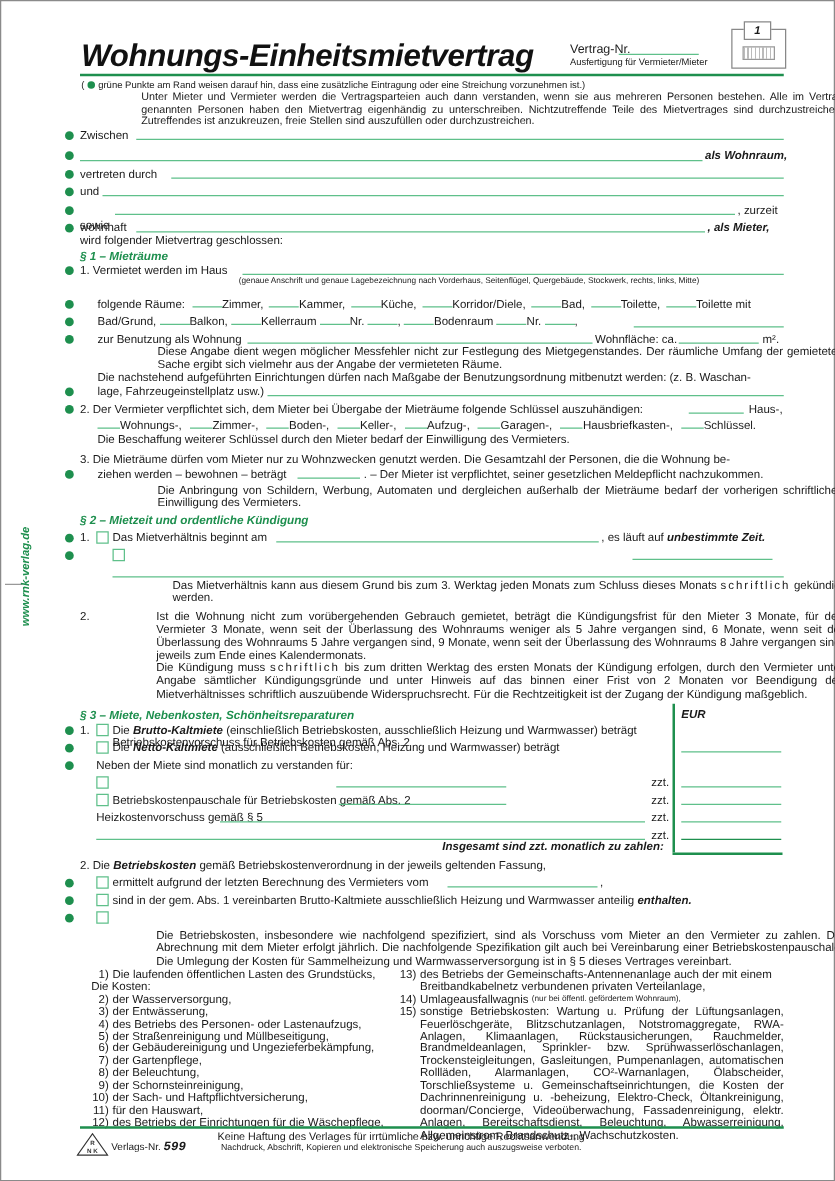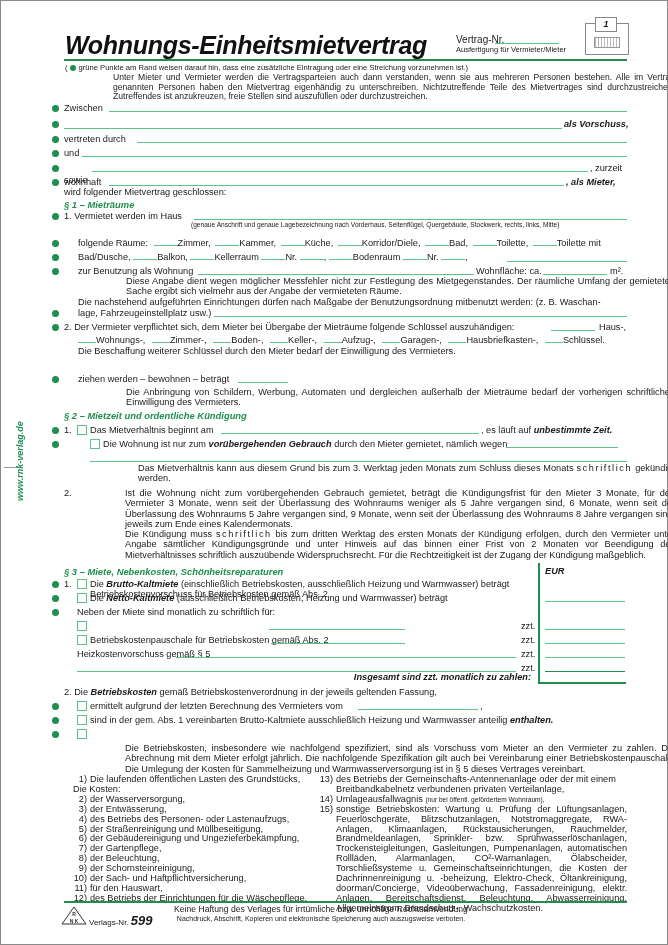--- a/index.html
+++ b/index.html
@@ -83,21 +83,21 @@
     <span>(</span><span class="dot-inline"></span><span>grüne Punkte am Rand weisen darauf hin, dass eine zusätzliche Eintragung oder eine Streichung vorzunehmen ist.)</span>
   </div>
   <div class="abs txt justify" style="left:64px;top:72px;width:562px;font-size:8.6px;line-height:9.6px;">Unter Mieter und Vermieter werden die Vertragsparteien auch dann verstanden, wenn sie aus mehreren Personen bestehen. Alle im Vertrag genannten Personen haben den Mietvertrag eigenhändig zu unterschreiben. Nichtzutreffende Teile des Mietvertrages sind durchzustreichen, Zutreffendes ist anzukreuzen, freie Stellen sind auszufüllen oder durchzustreichen.</div>
 
   <span class="dot" style="left:51px;top:104px;"></span>
   <div class="abs txt" style="left:63px;top:102px;">Zwischen</div>
   <div class="line" style="left:108px;top:110px;width:518px;"></div>
 
   <span class="dot" style="left:51px;top:120px;"></span>
   <div class="line" style="left:63px;top:127px;width:498px;"></div>
-  <div class="abs txt bi" style="left:563px;top:118px;">als Vorschuss,</div>
+  <div class="abs txt bi" style="left:563px;top:118px;">als Wohnraum,</div>
 
   <span class="dot" style="left:51px;top:135px;"></span>
   <div class="abs txt" style="left:63px;top:133px;">vertreten durch</div>
   <div class="line" style="left:136px;top:141px;width:490px;"></div>
 
   <span class="dot" style="left:51px;top:149px;"></span>
   <div class="abs txt" style="left:63px;top:147px;">und</div>
   <div class="line" style="left:81px;top:155px;width:545px;"></div>
 
   <span class="dot" style="left:51px;top:164px;"></span>
@@ -124,21 +124,21 @@
     <span style="display:inline-block;width:24px;border-bottom:1px solid #5fc08a;margin-left:2px;"></span><span>Kammer,</span>
     <span style="display:inline-block;width:24px;border-bottom:1px solid #5fc08a;margin-left:2px;"></span><span>Küche,</span>
     <span style="display:inline-block;width:24px;border-bottom:1px solid #5fc08a;margin-left:2px;"></span><span>Korridor/Diele,</span>
     <span style="display:inline-block;width:24px;border-bottom:1px solid #5fc08a;margin-left:2px;"></span><span>Bad,</span>
     <span style="display:inline-block;width:24px;border-bottom:1px solid #5fc08a;margin-left:2px;"></span><span>Toilette,</span>
     <span style="display:inline-block;width:24px;border-bottom:1px solid #5fc08a;margin-left:2px;"></span><span>Toilette mit</span>
   </div>
 
   <span class="dot" style="left:51px;top:253px;"></span>
   <div class="abs txt" style="left:77px;top:251px;white-space:nowrap;">
-    <span>Bad/Dusche,</span>
+    <span>Bad/Grund,</span>
     <span style="display:inline-block;width:24px;border-bottom:1px solid #5fc08a;"></span><span>Balkon,</span>
     <span style="display:inline-block;width:24px;border-bottom:1px solid #5fc08a;"></span><span>Kellerraum</span>
     <span style="display:inline-block;width:24px;border-bottom:1px solid #5fc08a;"></span><span>Nr.</span>
     <span style="display:inline-block;width:24px;border-bottom:1px solid #5fc08a;"></span><span>,</span>
     <span style="display:inline-block;width:24px;border-bottom:1px solid #5fc08a;"></span><span>Bodenraum</span>
     <span style="display:inline-block;width:24px;border-bottom:1px solid #5fc08a;"></span><span>Nr.</span>
     <span style="display:inline-block;width:24px;border-bottom:1px solid #5fc08a;"></span><span>,</span>
   </div>
   <div class="line" style="left:506px;top:260px;width:120px;"></div>
 
@@ -163,40 +163,39 @@
     <span style="display:inline-block;width:18px;border-bottom:1px solid #5fc08a;"></span><span>Wohnungs-,</span>
     <span style="display:inline-block;width:18px;border-bottom:1px solid #5fc08a;margin-left:4px;"></span><span>Zimmer-,</span>
     <span style="display:inline-block;width:18px;border-bottom:1px solid #5fc08a;margin-left:4px;"></span><span>Boden-,</span>
     <span style="display:inline-block;width:18px;border-bottom:1px solid #5fc08a;margin-left:4px;"></span><span>Keller-,</span>
     <span style="display:inline-block;width:18px;border-bottom:1px solid #5fc08a;margin-left:4px;"></span><span>Aufzug-,</span>
     <span style="display:inline-block;width:18px;border-bottom:1px solid #5fc08a;margin-left:4px;"></span><span>Garagen-,</span>
     <span style="display:inline-block;width:18px;border-bottom:1px solid #5fc08a;margin-left:4px;"></span><span>Hausbriefkasten-,</span>
     <span style="display:inline-block;width:18px;border-bottom:1px solid #5fc08a;margin-left:4px;"></span><span>Schlüssel.</span>
   </div>
 
+  <div class="abs txt" style="left:63px;top:361px;white-space:nowrap;">3. Die Mieträume dürfen vom Mieter nur zu Wohnzwecken genutzt werden. Die Gesamtzahl der Personen, die die Wohnung be-</div>
   <span class="dot" style="left:51px;top:375px;"></span>
   <div class="abs txt" style="left:77px;top:373px;">ziehen werden – bewohnen – beträgt</div>
   <div class="line" style="left:237px;top:381px;width:50px;"></div>
+  <div class="abs txt" style="left:290px;top:373px;white-space:nowrap;">. – Der Mieter ist verpflichtet, seiner gesetzlichen Meldepflicht nachzukommen.</div>
   <div class="abs txt justify" style="left:77px;top:386px;width:549px;">Die Anbringung von Schildern, Werbung, Automaten und dergleichen außerhalb der Mieträume bedarf der vorherigen schriftlichen Einwilligung des Vermieters.</div>
 
   <div class="sec" style="left:63px;top:409px;">§ 2 – Mietzeit und ordentliche Kündigung</div>
   <span class="dot" style="left:51px;top:426px;"></span>
   <div class="abs txt" style="left:63px;top:424px;">1.</div>
   <span class="chk" style="left:76px;top:424px;"></span>
   <div class="abs txt" style="left:89px;top:424px;">Das Mietverhältnis beginnt am</div>
   <div class="line" style="left:220px;top:432px;width:258px;"></div>
   <div class="abs txt" style="left:480px;top:424px;white-space:nowrap;">
     <span>, es läuft auf</span> <span class="bi">unbestimmte Zeit.</span>
   </div>
 
   <span class="dot" style="left:51px;top:440px;"></span>
   <span class="chk" style="left:89px;top:438px;"></span>
-  <div class="abs txt" style="left:102px;top:438px;white-space:nowrap;">
-    <span>Die Wohnung ist nur zum</span> <span class="bi">vorübergehenden Gebrauch</span> <span>durch den Mieter gemietet, nämlich wegen</span>
-  </div>
   <div class="line" style="left:505px;top:446px;width:112px;"></div>
   <div class="line" style="left:89px;top:460px;width:537px;"></div>
   <div class="abs txt justify" style="left:89px;top:462px;width:537px;">
     <span>Das Mietverhältnis kann aus diesem Grund bis zum 3. Werktag jeden Monats zum Schluss dieses Monats</span> <span class="spaced">schriftlich</span> <span>gekündigt werden.</span>
   </div>
 
   <div class="abs txt" style="left:63px;top:487px;">2.</div>
   <div class="abs txt justify" style="left:76px;top:487px;width:550px;">Ist die Wohnung nicht zum vorübergehenden Gebrauch gemietet, beträgt die Kündigungsfrist für den Mieter 3 Monate, für den Vermieter 3 Monate, wenn seit der Überlassung des Wohnraums weniger als 5 Jahre vergangen sind, 6 Monate, wenn seit der Überlassung des Wohnraums 5 Jahre vergangen sind, 9 Monate, wenn seit der Überlassung des Wohnraums 8 Jahre vergangen sind, jeweils zum Ende eines Kalendermonats.</div>
   <div class="abs txt justify" style="left:76px;top:528px;width:550px;">
     <span>Die Kündigung muss</span> <span class="spaced">schriftlich</span> <span>bis zum dritten Werktag des ersten Monats der Kündigung erfolgen, durch den Vermieter unter Angabe sämtlicher Kündigungsgründe und unter Hinweis auf das binnen einer Frist von 2 Monaten vor Beendigung des Mietverhältnisses schriftlich auszuübende Widerspruchsrecht. Für die Rechtzeitigkeit ist der Zugang der Kündigung maßgeblich.</span>
@@ -214,21 +213,21 @@
   </div>
 
   <span class="dot" style="left:51px;top:594px;"></span>
   <span class="chk" style="left:76px;top:592px;"></span>
   <div class="abs txt" style="left:89px;top:592px;white-space:nowrap;">
     <span>Die</span> <span class="bi">Netto-Kaltmiete</span> <span>(ausschließlich Betriebskosten, Heizung und Warmwasser) beträgt</span>
   </div>
   <div class="line" style="left:544px;top:600px;width:80px;"></div>
 
   <span class="dot" style="left:51px;top:608px;"></span>
-  <div class="abs txt" style="left:76px;top:606px;">Neben der Miete sind monatlich zu schriftlich für:</div>
+  <div class="abs txt" style="left:76px;top:606px;">Neben der Miete sind monatlich zu verstanden für:</div>
 
   <span class="chk" style="left:76px;top:620px;"></span>
   <div class="abs txt" style="left:89px;top:588px;text-align:right;">Betriebskostenvorschuss für Betriebskosten gemäß Abs. 2</div>
   <div class="line" style="left:268px;top:628px;width:136px;"></div>
   <div class="abs txt" style="left:520px;top:620px;">zzt.</div>
   <div class="line" style="left:544px;top:628px;width:80px;"></div>
 
   <span class="chk" style="left:76px;top:634px;"></span>
   <div class="abs txt" style="left:89px;top:634px;">Betriebskostenpauschale für Betriebskosten gemäß Abs. 2</div>
   <div class="line" style="left:270px;top:642px;width:134px;"></div>
@@ -279,21 +278,21 @@
       <div><span class="num">8)</span><span>der Beleuchtung,</span></div>
       <div><span class="num">9)</span><span>der Schornsteinreinigung,</span></div>
       <div><span class="num">10)</span><span>der Sach- und Haftpflichtversicherung,</span></div>
       <div><span class="num">11)</span><span>für den Hauswart,</span></div>
       <div><span class="num">12)</span><span>des Betriebs der Einrichtungen für die Wäschepflege,</span></div>
     </div>
 
   <div class="list-col" style="left:318px;top:774px;width:308px;white-space:normal;">
     <div style="display:flex;white-space:normal;">
       <span class="num">13)</span>
-      <span style="flex:1;">des Betriebs der Gemeinschafts-Antennenanlage oder der mit einem Breitbandkabelnetz verbundenen privaten Verteilanlage,</span>
+      <span style="flex:1;">des Betriebs der Gemeinschafts-Antennenanlage auch der mit einem Breitbandkabelnetz verbundenen privaten Verteilanlage,</span>
     </div>
     <div style="display:flex;">
       <span class="num">14)</span>
       <span>Umlageausfallwagnis</span>&nbsp;<span class="tiny" style="line-height:9.9px;">(nur bei öffentl. gefördertem Wohnraum),</span>
     </div>
     <div style="display:flex;white-space:normal;">
       <span class="num">15)</span>
       <span style="flex:1;text-align:justify;">sonstige Betriebskosten: Wartung u. Prüfung der Lüftungsanlagen, Feuerlöschgeräte, Blitzschutzanlagen, Notstromaggregate, RWA-Anlagen, Klimaanlagen, Rückstausicherungen, Rauchmelder, Brandmeldeanlagen, Sprinkler- bzw. Sprühwasserlöschanlagen, Trockensteigleitungen, Gasleitungen, Pumpenanlagen, automatischen Rollläden, Alarmanlagen, CO²-Warnanlagen, Ölabscheider, Torschließsysteme u. Gemeinschaftseinrichtungen, die Kosten der Dachrinnenreinigung u. -beheizung, Elektro-Check, Öltankreinigung, doorman/Concierge, Videoüberwachung, Fassadenreinigung, elektr. Anlagen, Bereitschaftsdienst, Beleuchtung, Abwasserreinigung, Allgemeinstrom, Brandschutz-, Wachschutzkosten.</span>
     </div>
   </div>
@@ -302,19 +301,19 @@
   <div class="side-url">www.rnk-verlag.de</div>
 
   <div class="abs footer-rule"></div>
   <svg class="logo-svg" width="26" height="20" viewBox="0 0 26 20">
     <polygon points="13,1 25,18 1,18" fill="#fff" stroke="#333" stroke-width="1"></polygon>
     <text x="13" y="10" font-size="5" text-anchor="middle" font-family="Liberation Sans, sans-serif" font-weight="bold" fill="#333">R</text>
     <text x="13" y="16.5" font-size="5" text-anchor="middle" font-family="Liberation Sans, sans-serif" font-weight="bold" fill="#333">N K</text>
   </svg>
   <div class="abs" style="left:88px;top:912px;font-size:8px;white-space:nowrap;">
     <span>Verlags-Nr.</span>
-    <span class="bi" style="font-size:13px;">599</span>
+    <span class="bi" style="font-size:10px;font-family:Liberation Mono, monospace;">599</span>
   </div>
   <div class="abs" style="left:150px;top:903px;width:340px;text-align:center;font-size:8.6px;">Keine Haftung des Verlages für irrtümliche bzw. unrichtige Rechtsanwendung</div>
   <div class="abs" style="left:150px;top:914px;width:340px;text-align:center;font-size:7px;">Nachdruck, Abschrift, Kopieren und elektronische Speicherung auch auszugsweise verboten.</div>
   <div class="abs" style="left:560px;top:952px;width:66px;text-align:right;font-size:7.6px;white-space:pre;">5.13  /  188</div>
 
 </div>
 
 </body></html>

